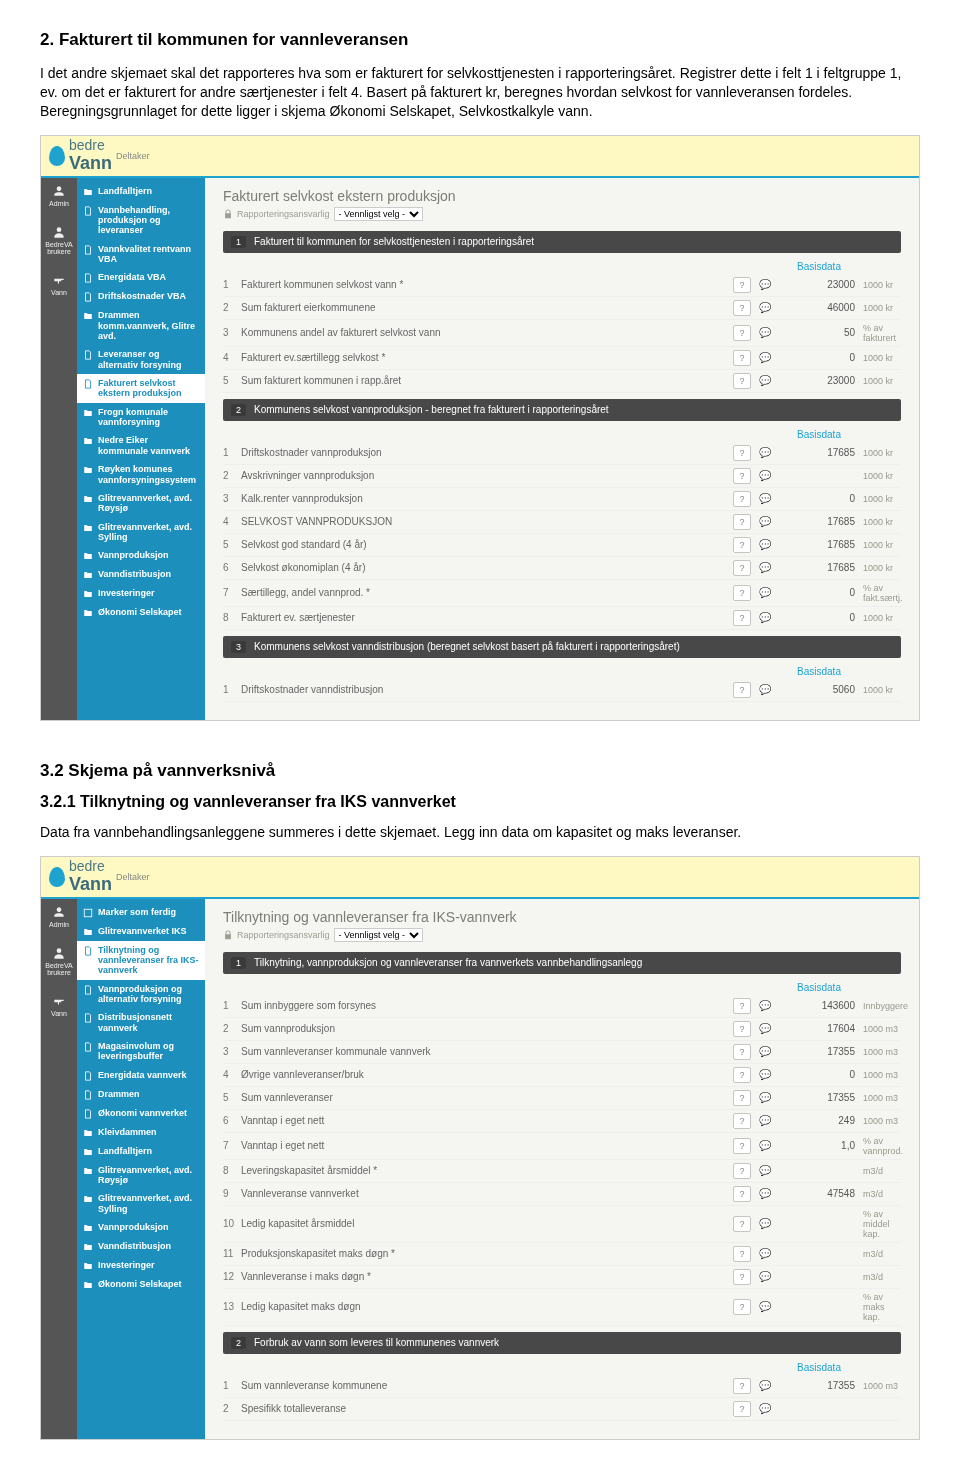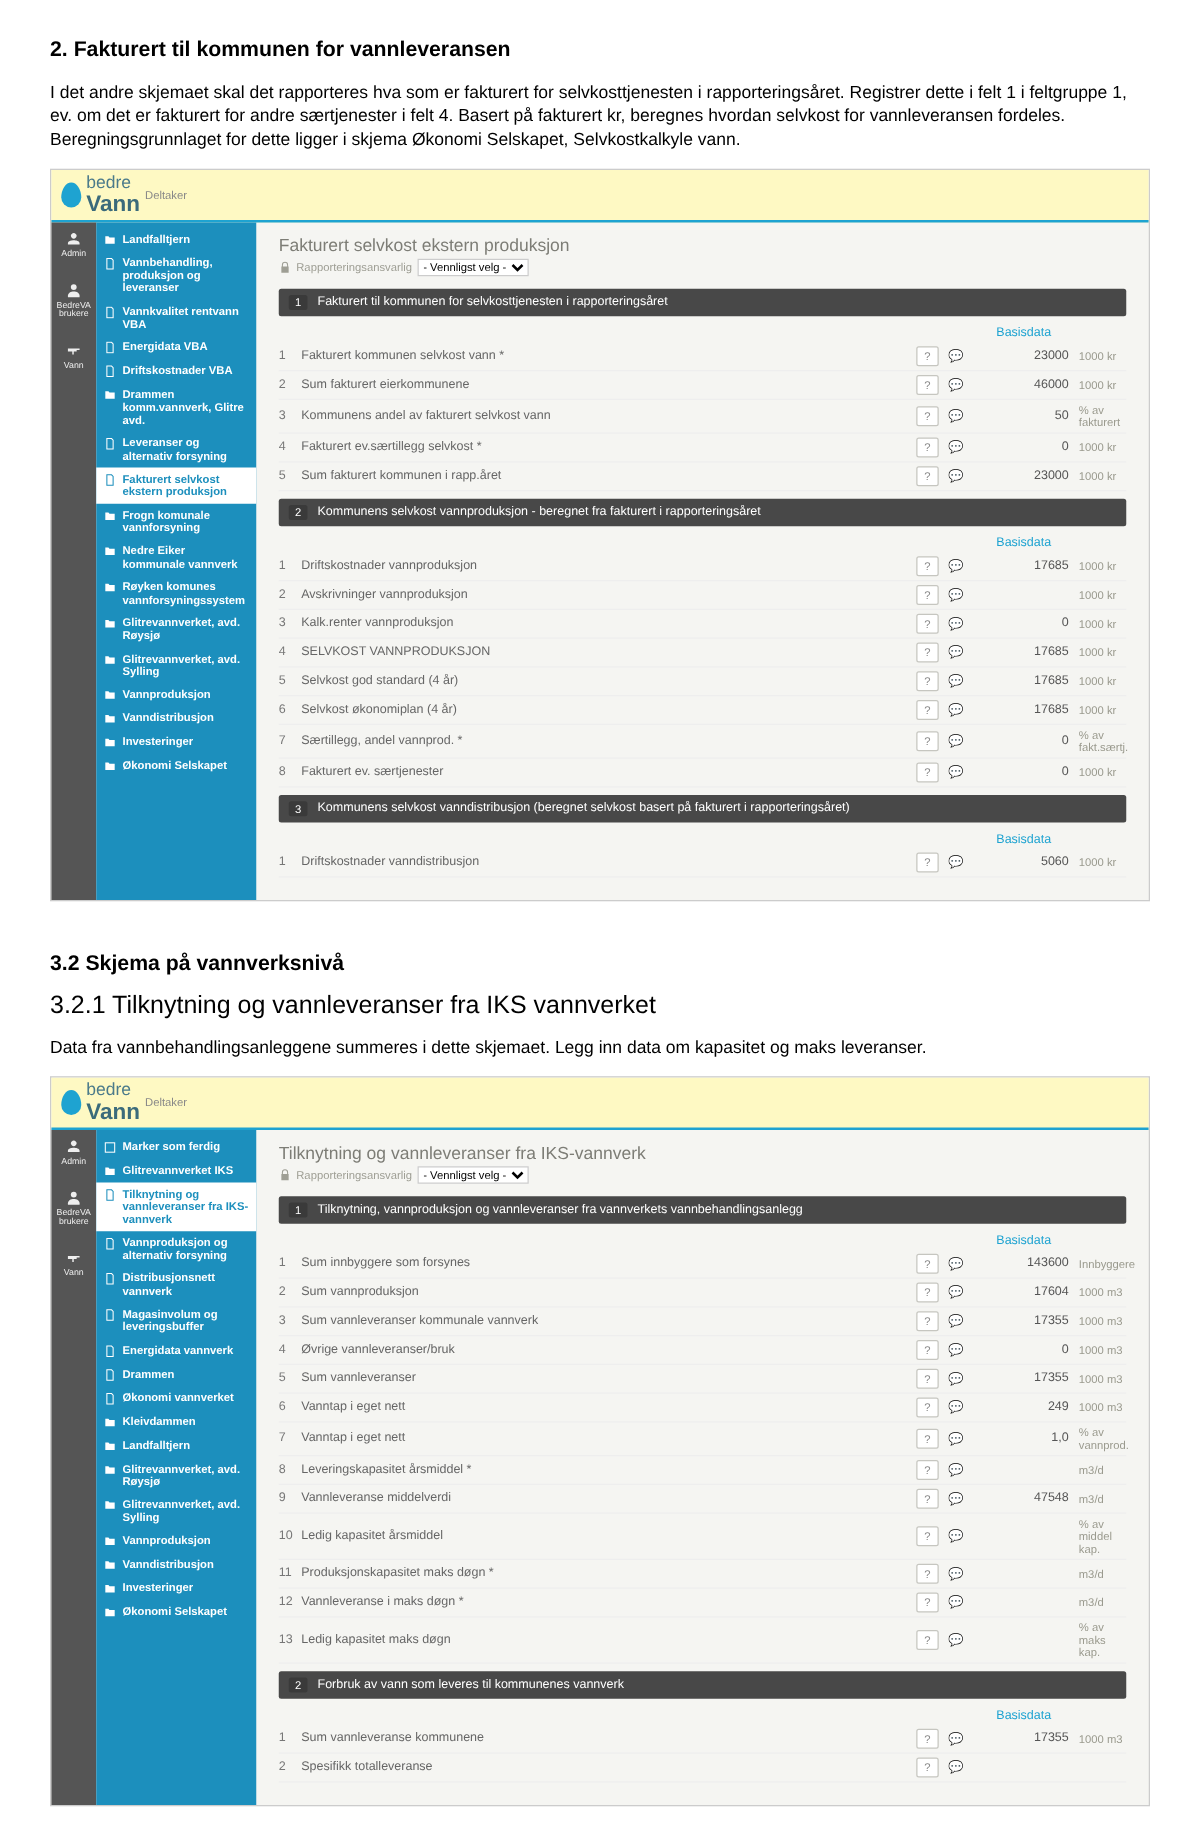--- a/index.html
+++ b/index.html
@@ -6,21 +6,21 @@
     font-family: Arial, Helvetica, sans-serif;
     margin: 0;
     padding: 30px 40px;
     background: #fff;
     color: #000;
     font-size: 14px;
     width: 880px;
   }
   h2 { font-size: 17px; font-weight: bold; margin: 0 0 14px 0; }
   h3 { font-size: 17px; font-weight: bold; margin: 40px 0 12px 0; }
-  h4 { font-size: 20px; font-weight: normal; margin: 12px 0 12px 0; }
+  h4 { font-size: 16px; font-weight: bold; margin: 12px 0 12px 0; }
   p { margin: 0 0 14px 0; line-height: 1.35; }
 
   .screenshot {
     border: 1px solid #ccc;
     background: #f5f5f2;
     font-size: 10px;
     color: #444;
     margin-bottom: 40px;
     overflow: hidden;
   }
@@ -653,21 +653,21 @@
           <div class="data-row">
             <span class="num">8</span>
             <span class="lbl">Leveringskapasitet årsmiddel *</span>
             <span class="qbox">?</span>
             <span class="chat">💬</span>
             <span class="val"></span>
             <span class="unit">m3/d</span>
           </div>
           <div class="data-row">
             <span class="num">9</span>
-            <span class="lbl">Vannleveranse middelverdi</span>
+            <span class="lbl">Vannleveranse vannverket</span>
             <span class="qbox">?</span>
             <span class="chat">💬</span>
             <span class="val">47548</span>
             <span class="unit">m3/d</span>
           </div>
           <div class="data-row">
             <span class="num">10</span>
             <span class="lbl">Ledig kapasitet årsmiddel</span>
             <span class="qbox">?</span>
             <span class="chat">💬</span>

